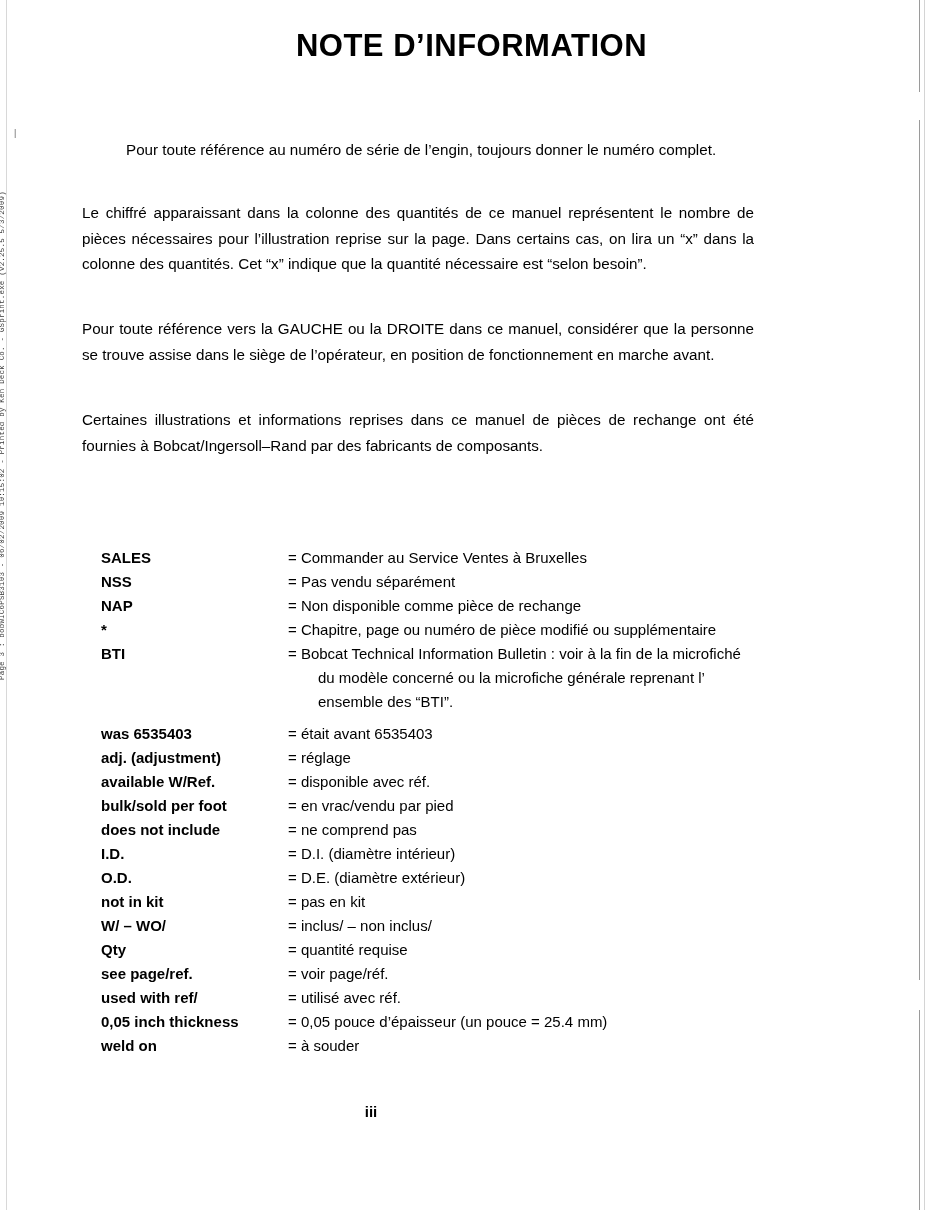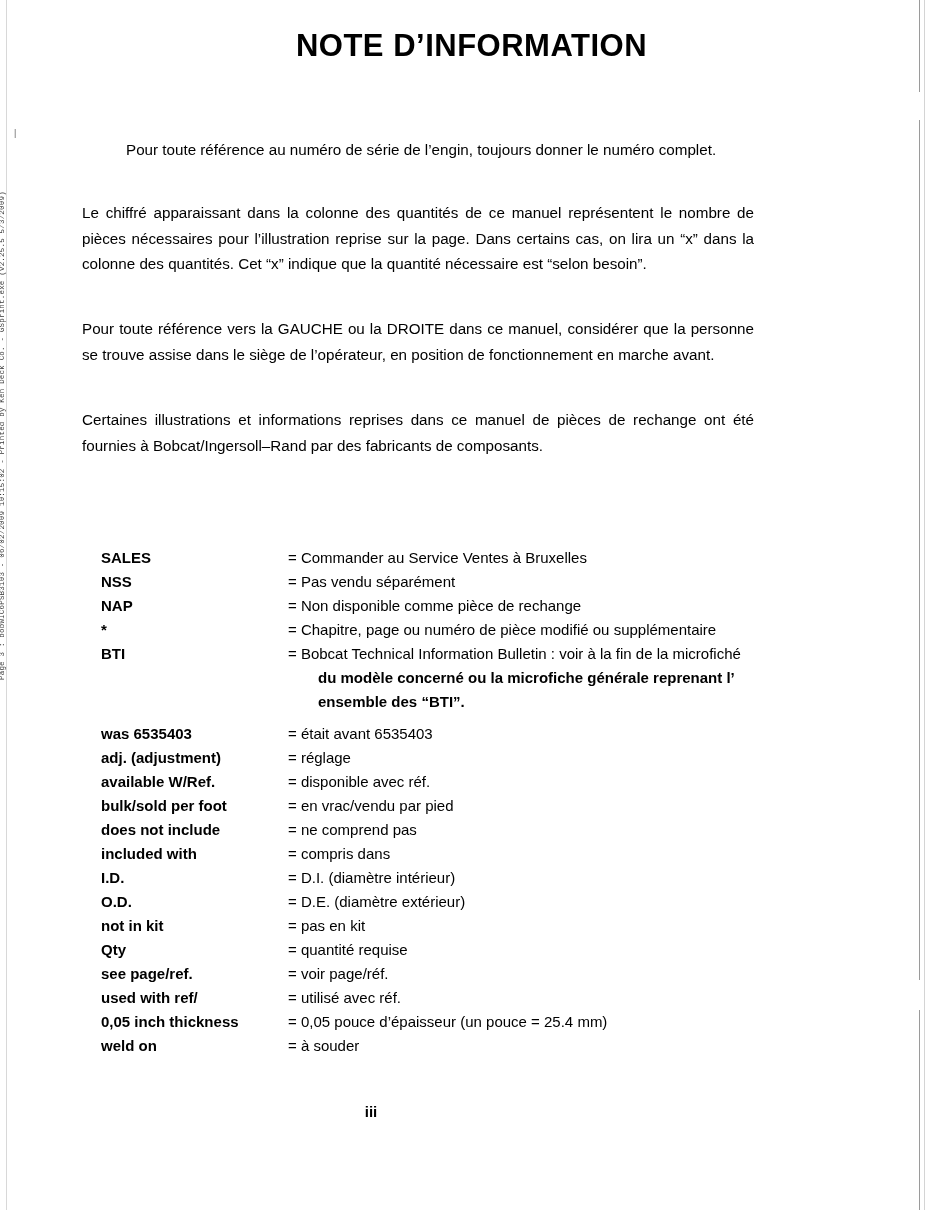--- a/index.html
+++ b/index.html
@@ -124,21 +124,20 @@
     width: 573px;
   }
   .abbr-table tr.gap td {
     height: 8px;
     line-height: 8px;
     font-size: 1px;
   }
   .def .cont {
     display: block;
     padding-left: 30px;
-    font-weight: bold;
   }
 
   .page-number {
     position: absolute;
     left: 0;
     top: 1103px;
     width: 742px;
     text-align: center;
     font-size: 15px;
     font-weight: bold;
@@ -210,36 +209,36 @@
       </tr>
       <tr>
         <td class="term">bulk/sold per foot</td>
         <td class="def">= en vrac/vendu par pied</td>
       </tr>
       <tr>
         <td class="term">does not include</td>
         <td class="def">= ne comprend pas</td>
       </tr>
       <tr>
-        <td class="term">included with</td>
-        <td class="def">= compris dans</td>
-      </tr>
-      <tr>
         <td class="term">I.D.</td>
         <td class="def">= D.I. (diamètre intérieur)</td>
       </tr>
       <tr>
         <td class="term">O.D.</td>
         <td class="def">= D.E. (diamètre extérieur)</td>
       </tr>
       <tr>
         <td class="term">not in kit</td>
         <td class="def">= pas en kit</td>
       </tr>
       <tr>
+        <td class="term">W/ – WO/</td>
+        <td class="def">= inclus/ – non inclus/</td>
+      </tr>
+      <tr>
         <td class="term">Qty</td>
         <td class="def">= quantité requise</td>
       </tr>
       <tr>
         <td class="term">see page/ref.</td>
         <td class="def">= voir page/réf.</td>
       </tr>
       <tr>
         <td class="term">used with ref/</td>
         <td class="def">= utilisé avec réf.</td>

